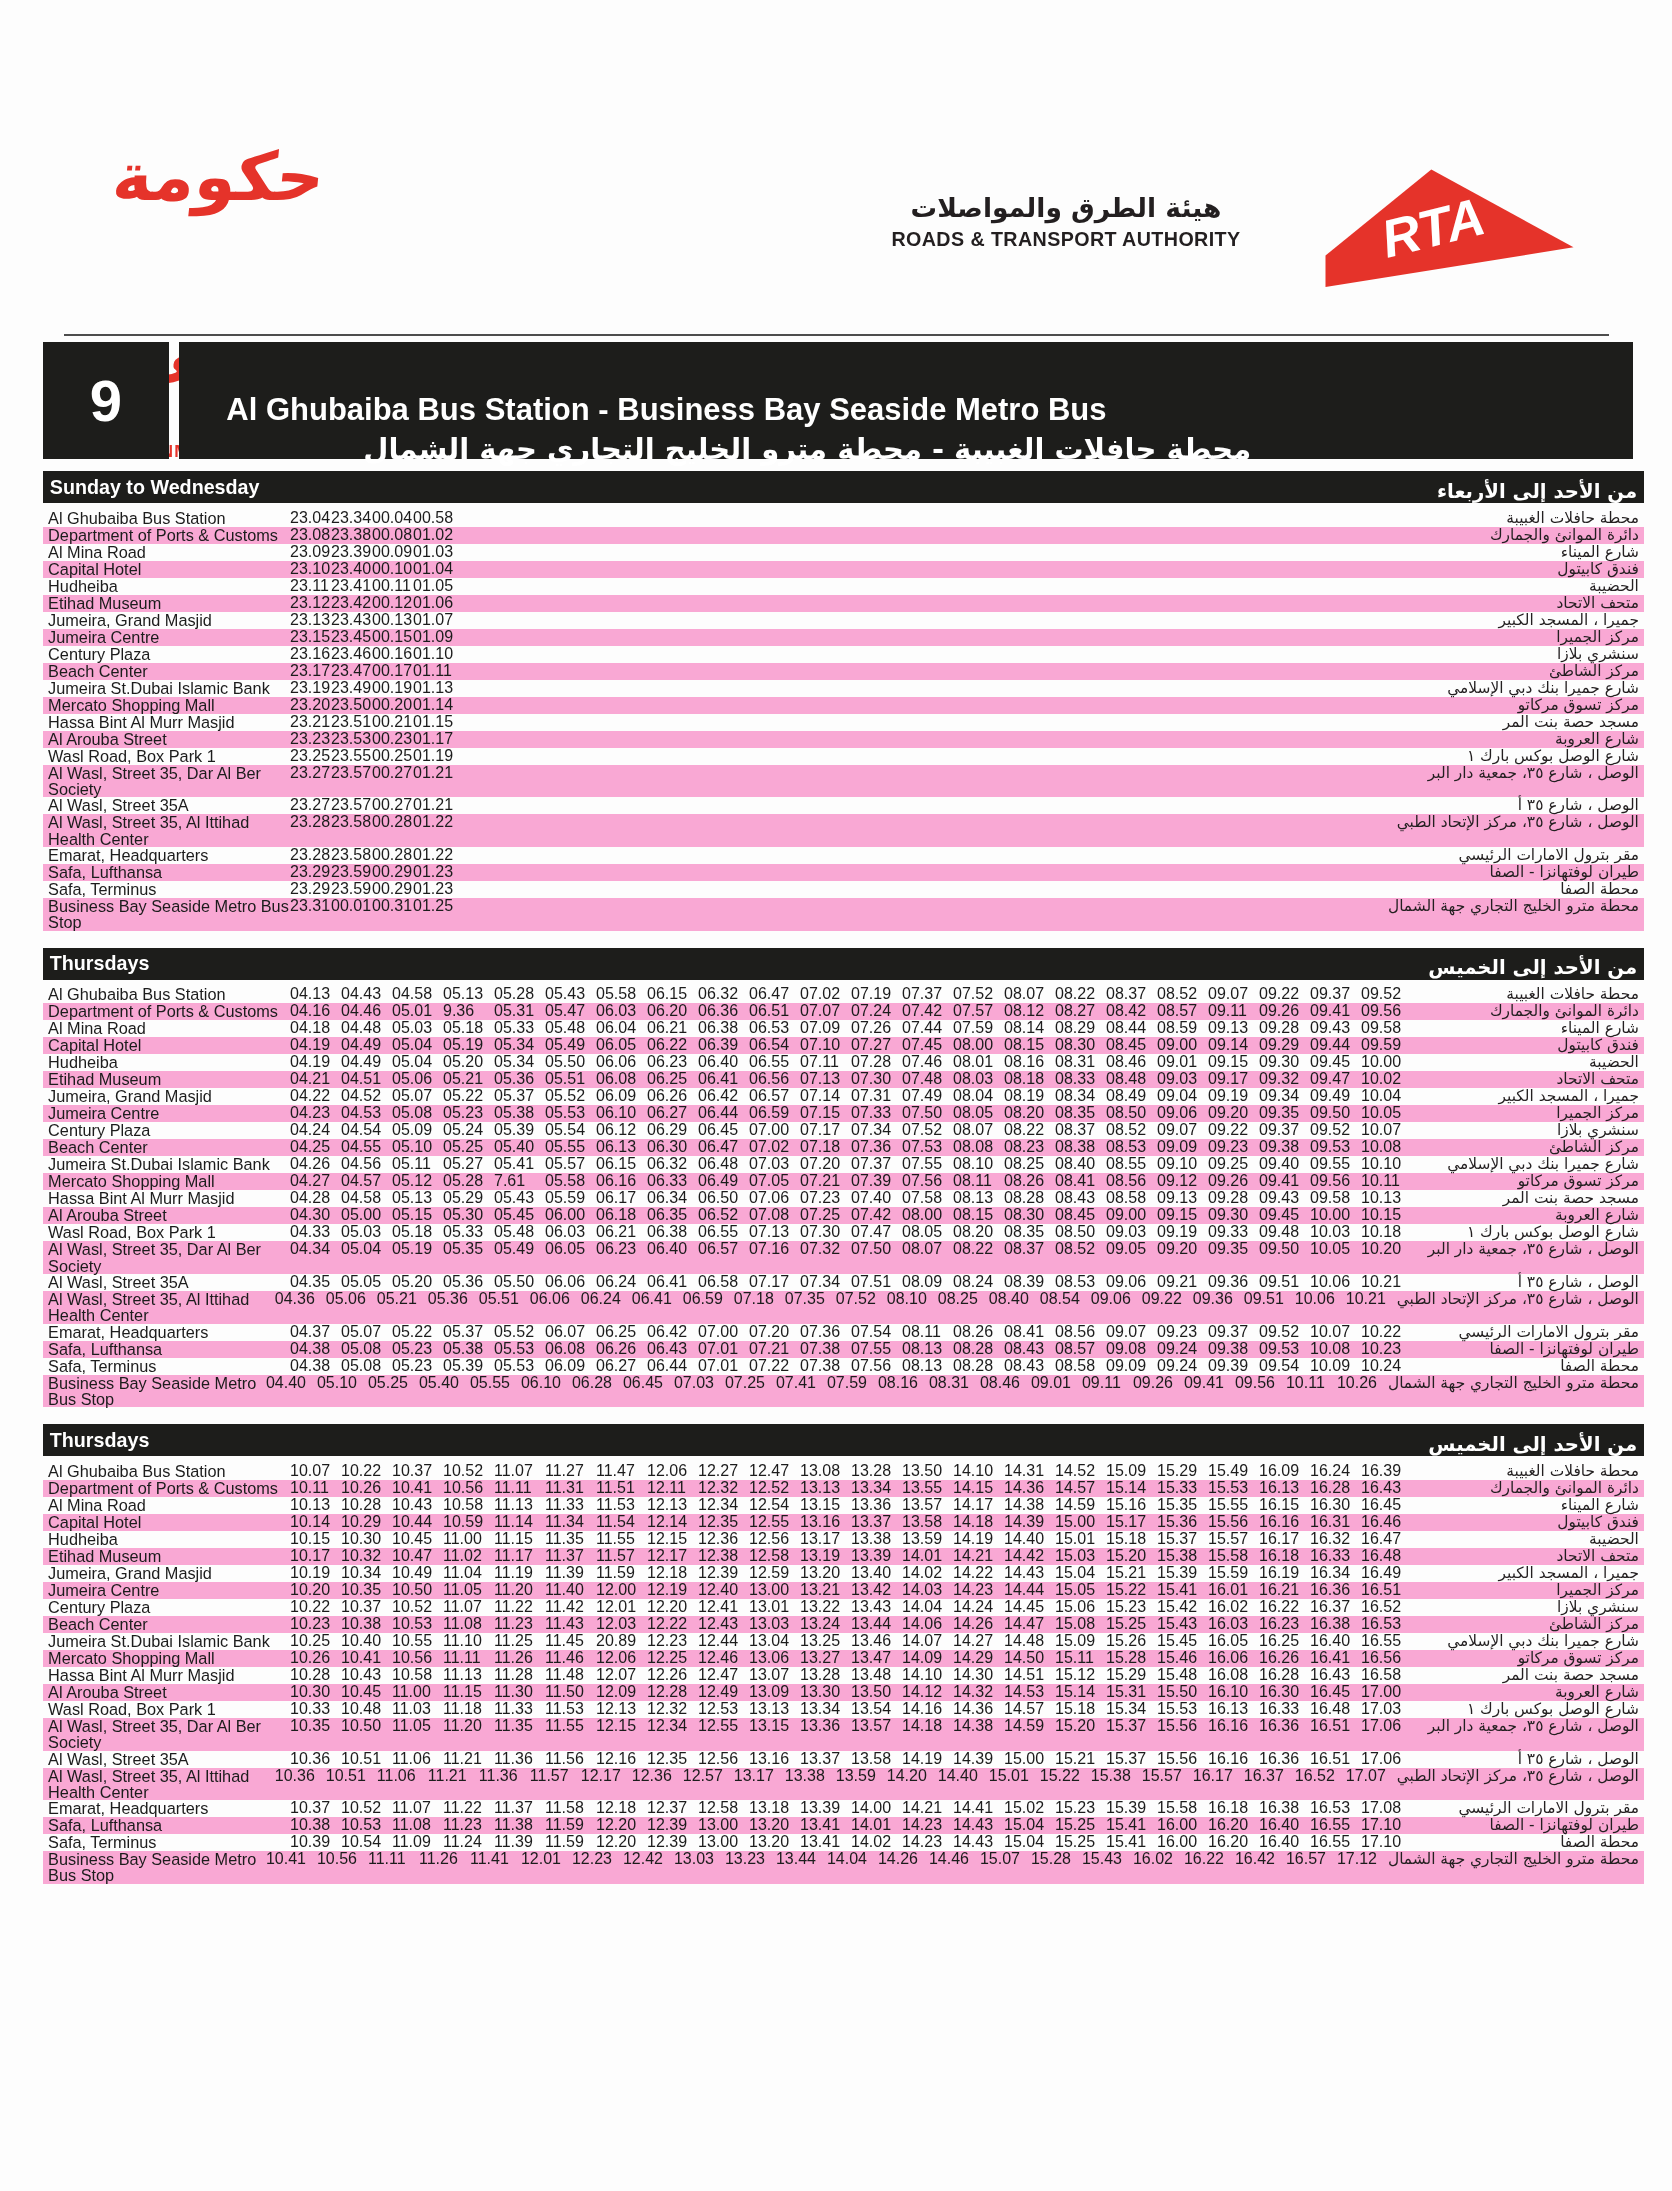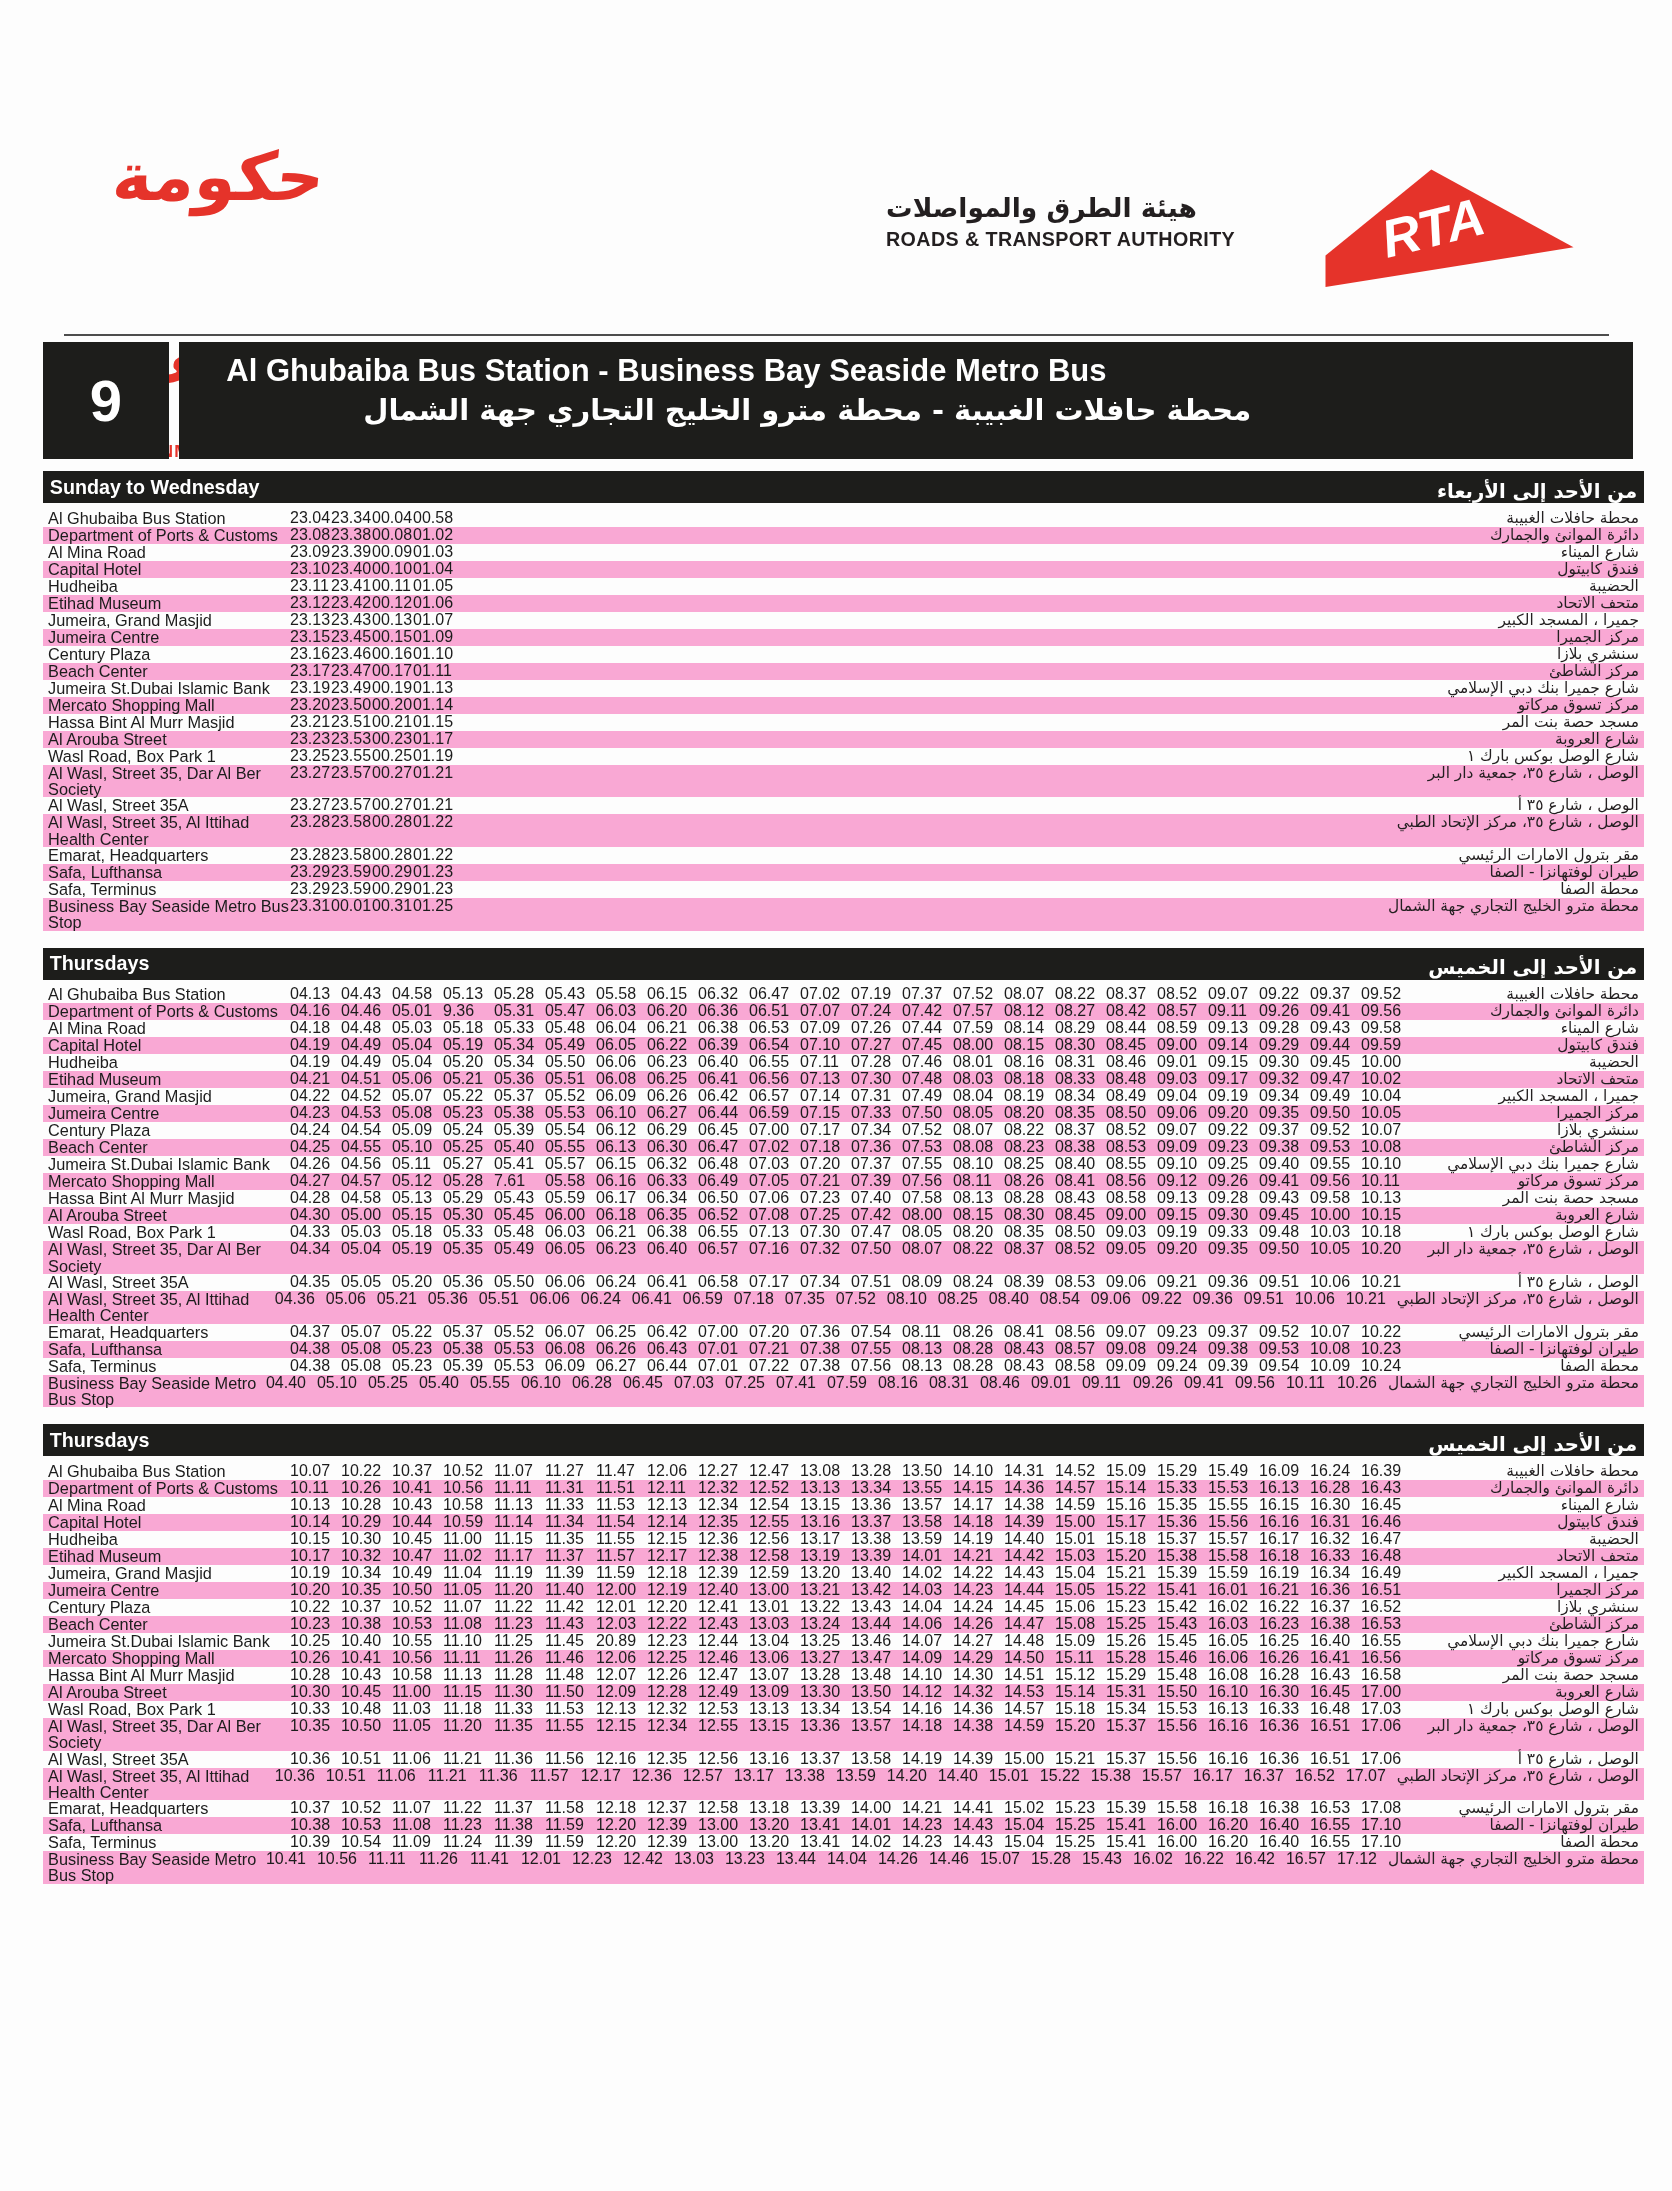--- a/index.html
+++ b/index.html
@@ -4,33 +4,33 @@
 <style>
   html,body{margin:0;padding:0;background:#ffffff;}
   .page{position:relative;width:1673px;height:2192px;background:#fdfdfd;
         font-family:"Liberation Sans",sans-serif;color:#1c1c1c;overflow:hidden;}
   .ar{font-family:"DejaVu Sans",sans-serif;}
 
   
   .gov-logo{position:absolute;left:68px;top:90px;width:283px;text-align:center;}
   .gov-ar{font-size:67px;line-height:175px;font-weight:bold;color:#e5332a;transform:skewX(-6deg);}
   .gov-en{font-size:17px;font-weight:bold;letter-spacing:1.3px;color:#e5332a;margin-top:1.7px;}
-  .authority{position:absolute;left:886px;top:193px;width:402px;color:#231f20;}
+  .authority{position:absolute;left:865px;top:193px;width:402px;text-align:center;color:#231f20;}
   .auth-ar{font-size:26.5px;font-weight:bold;line-height:29px;}
   .auth-en{font-size:19.7px;font-weight:bold;letter-spacing:0.4px;margin-top:6px;}
   .rta-logo{position:absolute;left:1323px;top:163px;width:253px;height:124px;}
   .divider{position:absolute;left:64px;top:334px;width:1545px;height:1.7px;background:#4d4d4d;}
 
   
   .route{position:absolute;left:43px;top:342px;display:flex;gap:10.3px;}
   .route-num{width:126px;height:117px;background:#1d1d1b;color:#fff;font-size:58px;font-weight:bold;
              display:flex;align-items:center;justify-content:center;}
   .route-title{width:1454px;height:117px;background:#1d1d1b;color:#fff;box-sizing:border-box;
                padding:12px 0 0 47px;}
-  .rt-en{font-size:31px;font-weight:bold;line-height:34px;}
+  .rt-en{font-size:31px;font-weight:bold;line-height:34px;margin-top:39px;}
   .rt-ar{font-size:29px;font-weight:bold;line-height:45px;padding-left:137px;}
 
   
   #sections{position:absolute;left:43px;top:471px;width:1601px;}
   .tt-section{margin-bottom:17px;}
   .bar{height:32px;background:#1d1d1b;color:#fff;display:flex;justify-content:space-between;
        align-items:center;padding:0 6.8px;box-sizing:border-box;font-weight:bold;font-size:19.7px;margin-bottom:6.8px;text-align:center;}
   .bar .ar{font-size:19.7px;margin-top:8px;}
   .row{display:flex;align-items:flex-start;min-height:16.3px;}
   .row.alt{background:#f9a8d4;}

